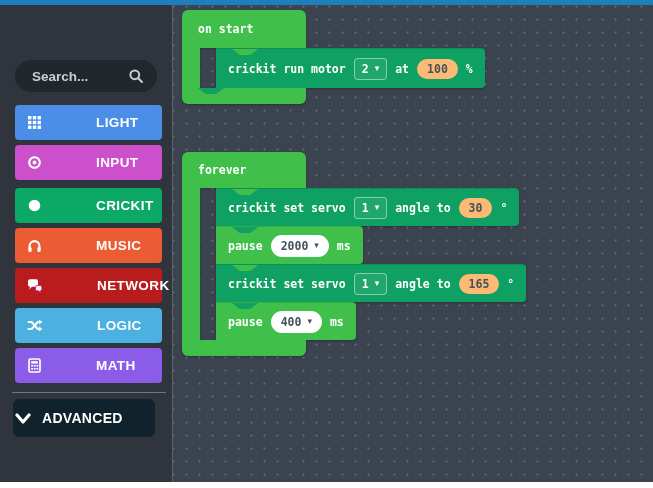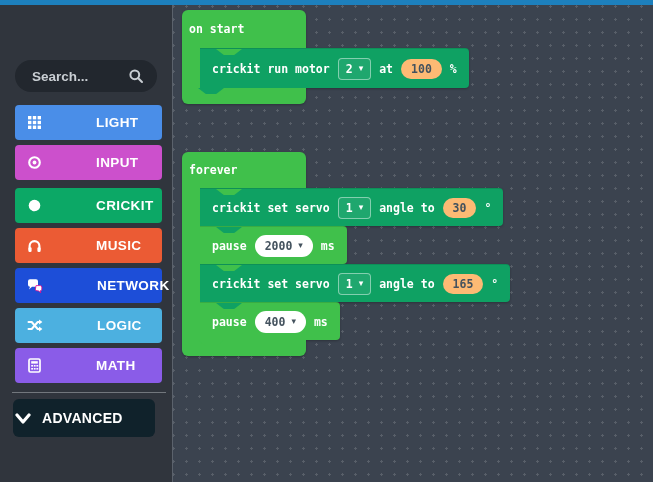--- a/index.html
+++ b/index.html
@@ -17,43 +17,43 @@
                      padding-left:17px; width:90px; }
   .searchbox input::placeholder { color:#c9ced3; opacity:1; }
   .searchbox .sicon { margin-right:13px; display:flex; }
 
   .cats { margin-top:13px; }
   .cat { width:147px; height:35px; margin:0 0 5px 15px; border:none; border-radius:4px;
          display:flex; align-items:center; gap:10px; padding-left:12px; cursor:pointer; }
   .cat span.lbl { color:#fff; font:700 13.5px "Liberation Sans", sans-serif; letter-spacing:.4px;padding-left:44px; }
   .cat svg { flex:0 0 auto; }
   .cat-0 { background:#4a8ee8; } .cat-1 { background:#cc50cc; } .cat-2 { background:#0ca866;margin-top:8px; }
-  .cat-3 { background:#eb5b34; } .cat-4 { background:#1d4ed8; } .cat-5 { background:#41b649; }
+  .cat-3 { background:#eb5b34; } .cat-4 { background:#b91c1c; } .cat-5 { background:#41b649; }
   .cat-6 { background:#4cb0e0; } .cat-7 { background:#f26a78; } .cat-8 { background:#8a5ce8; }
 
   .divider { margin:9px 6px 6px 12px; border-top:1px solid #72777d; }
   .advanced { width:142px; height:38px; margin-left:13px; background:#10222b; border:none;
               border-radius:6px; display:flex; align-items:center; gap:11px; padding-left:2px;
               cursor:pointer; }
   .advanced span.lbl { color:#fff; font:700 14px "Liberation Sans", sans-serif; letter-spacing:.3px; }
 
   
   .workspace { position:absolute; left:172px; top:5px; width:481px; height:477px;
                background-color:#3b434f; border-left:1px solid #5b626c;
                background-image:radial-gradient(circle, rgba(255,255,255,.15) 1.2px, transparent 1.4px);
                background-size:13px 13px; background-position:7px 8px; }
 
   .cluster { position:absolute; display:flex; flex-direction:column; align-items:flex-start;
              filter:drop-shadow(0 1px 1px rgba(0,0,0,.25)); }
   .green { background:#40c04b; }
   .teal  { background:#0fa163; }
-  .hat-top { width:124px; display:flex; align-items:center; padding-left:7px;
+  .hat-top { width:124px; display:flex; align-items:center; padding-left:16px;
              border-radius:6px 6px 0 0; }
   .h38 { height:38px; } .h36 { height:36px; }
-  .c-row { display:flex; align-items:stretch; }
+  .c-row { display:flex; align-items:stretch;gap:16px; }
   .spine { width:18px; }
   .stmt { position:relative; display:flex; align-items:center; gap:8px; padding:0 12px;
           border-radius:0 4px 4px 0; border-top:1px solid rgba(0,0,0,.10); }
   .stmt.r40 { height:40px; } .stmt.r38 { height:38px; }
   .hat-bottom { position:relative; width:124px; height:16px; border-radius:0 0 6px 6px; }
 
   .notch { position:absolute; top:0; left:16px; width:26px; height:6px;
            clip-path:polygon(0 0, 100% 0, 70% 100%, 30% 100%); }
   .notch.n-green { background:#40c04b; } .notch.n-teal { background:#0fa163; }
 

